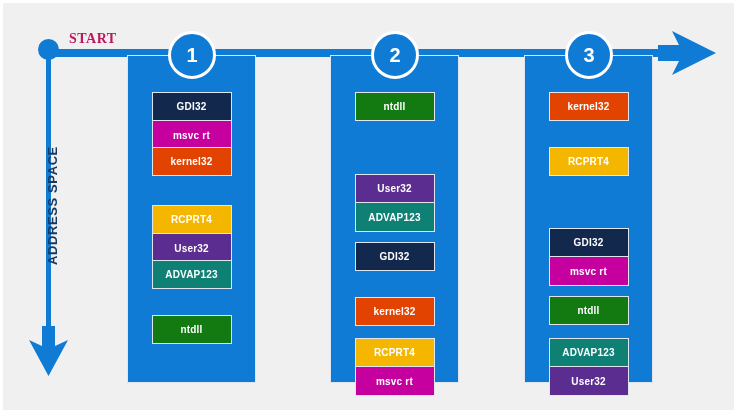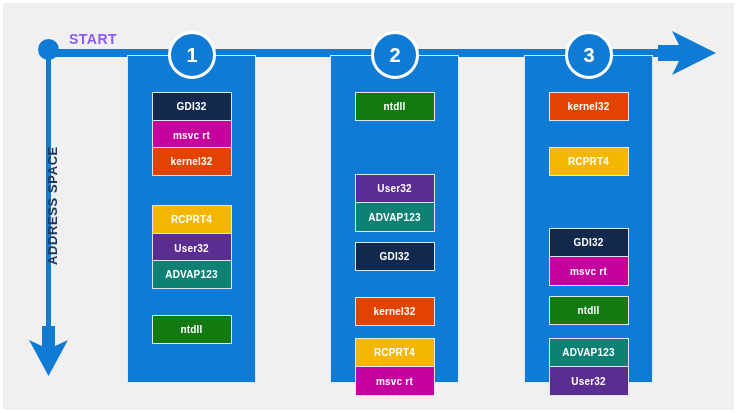--- a/index.html
+++ b/index.html
@@ -59,24 +59,25 @@
     background:#0f7bd4;
   }
   #timeline-arrowhead{
     position:absolute;
     left:655px;top:28px;
     width:58px;height:44px;
   }
   #start-label{
     position:absolute;
     left:66px;top:28px;
-    color:#8b5cf6;
+    color:#be185d;
     font-size:14px;
     font-weight:bold;
     letter-spacing:0.5px;
+    font-family:Liberation Serif, serif;
   }
 
   
   .column{
     position:absolute;
     top:52px;
     width:129px;
     height:328px;
     background:#0f7bd4;
     border:1px solid #dfe6ef;

